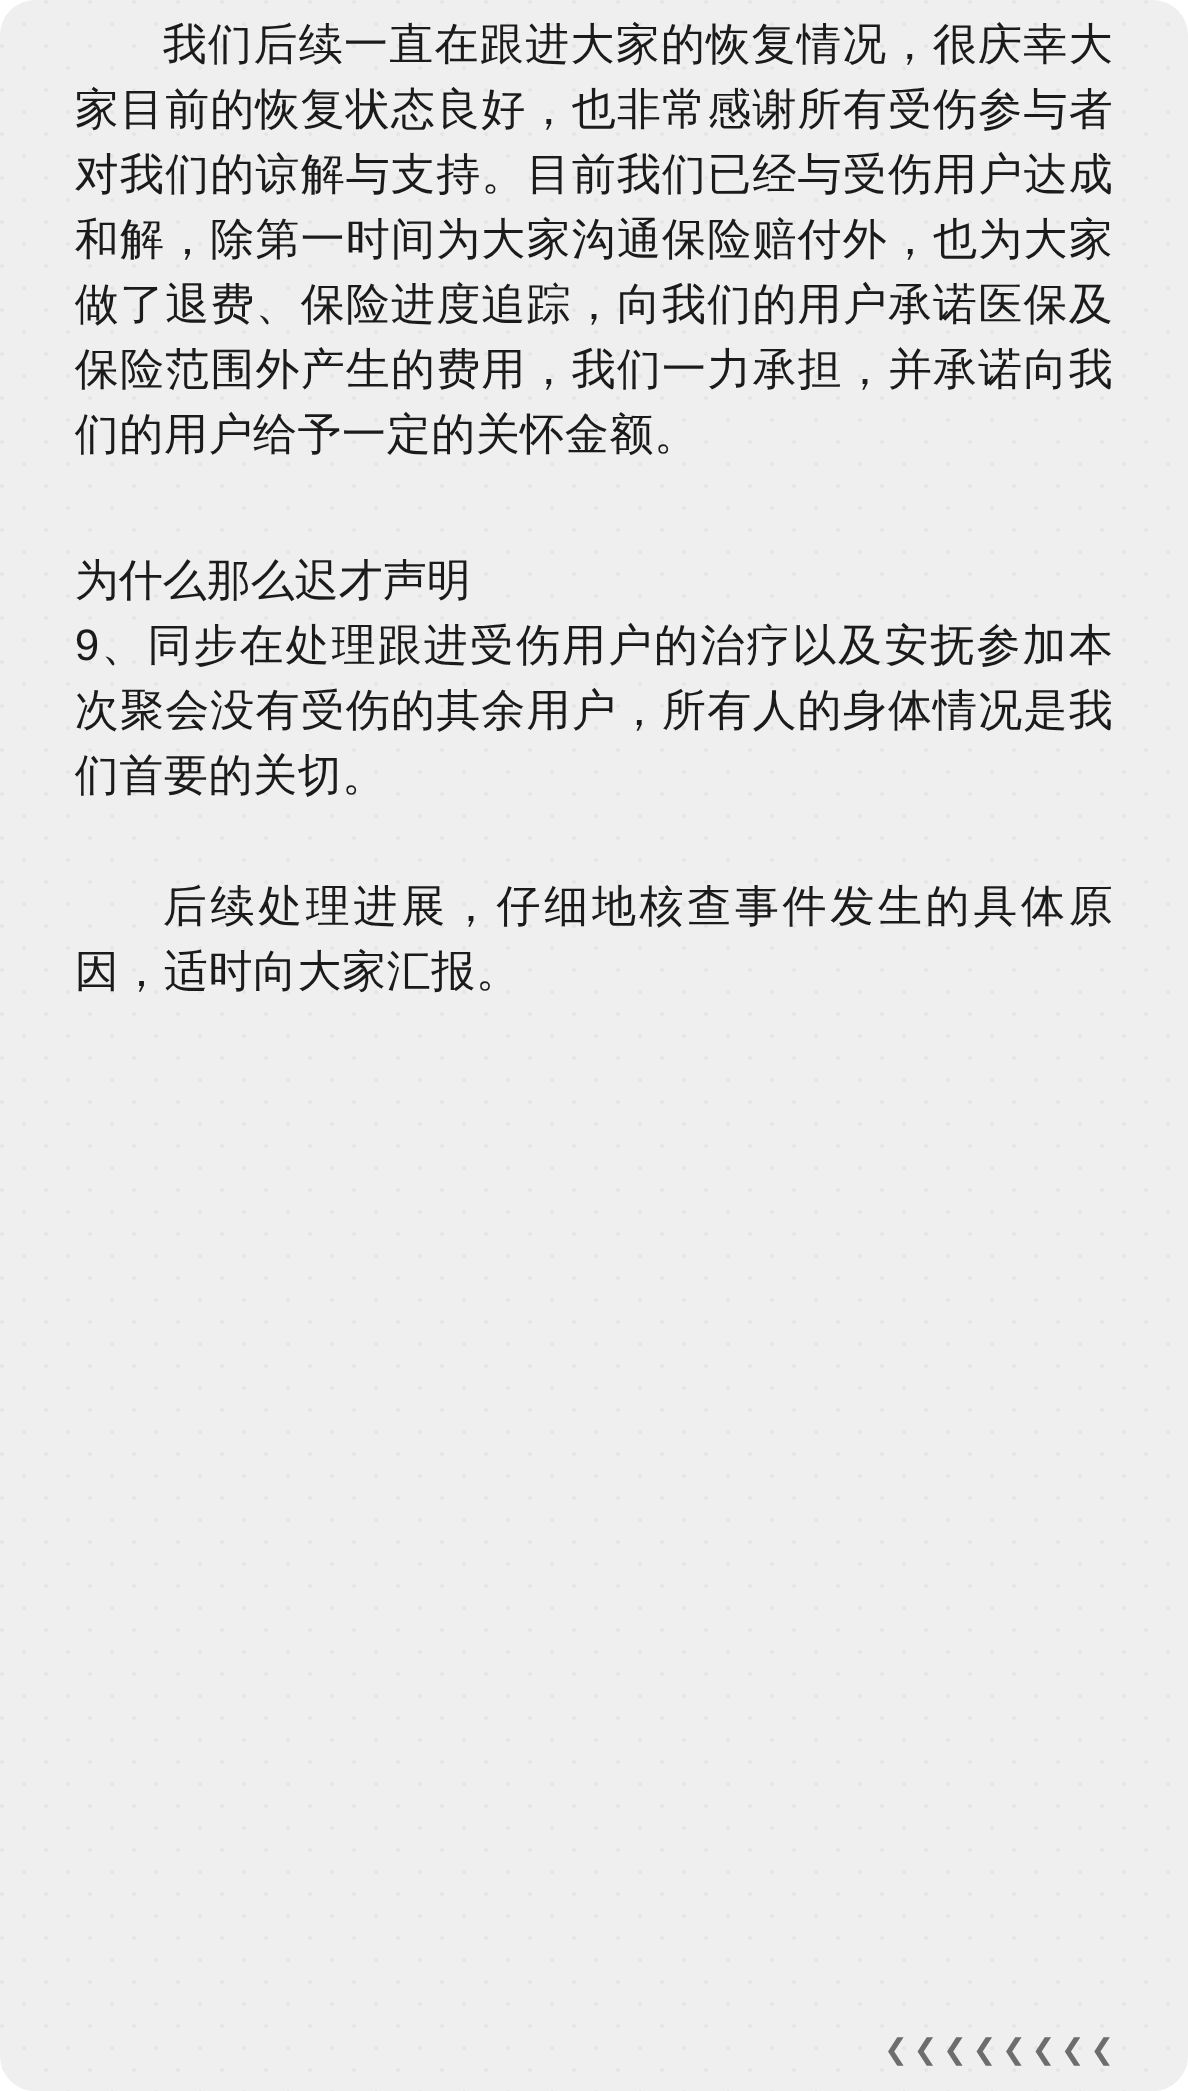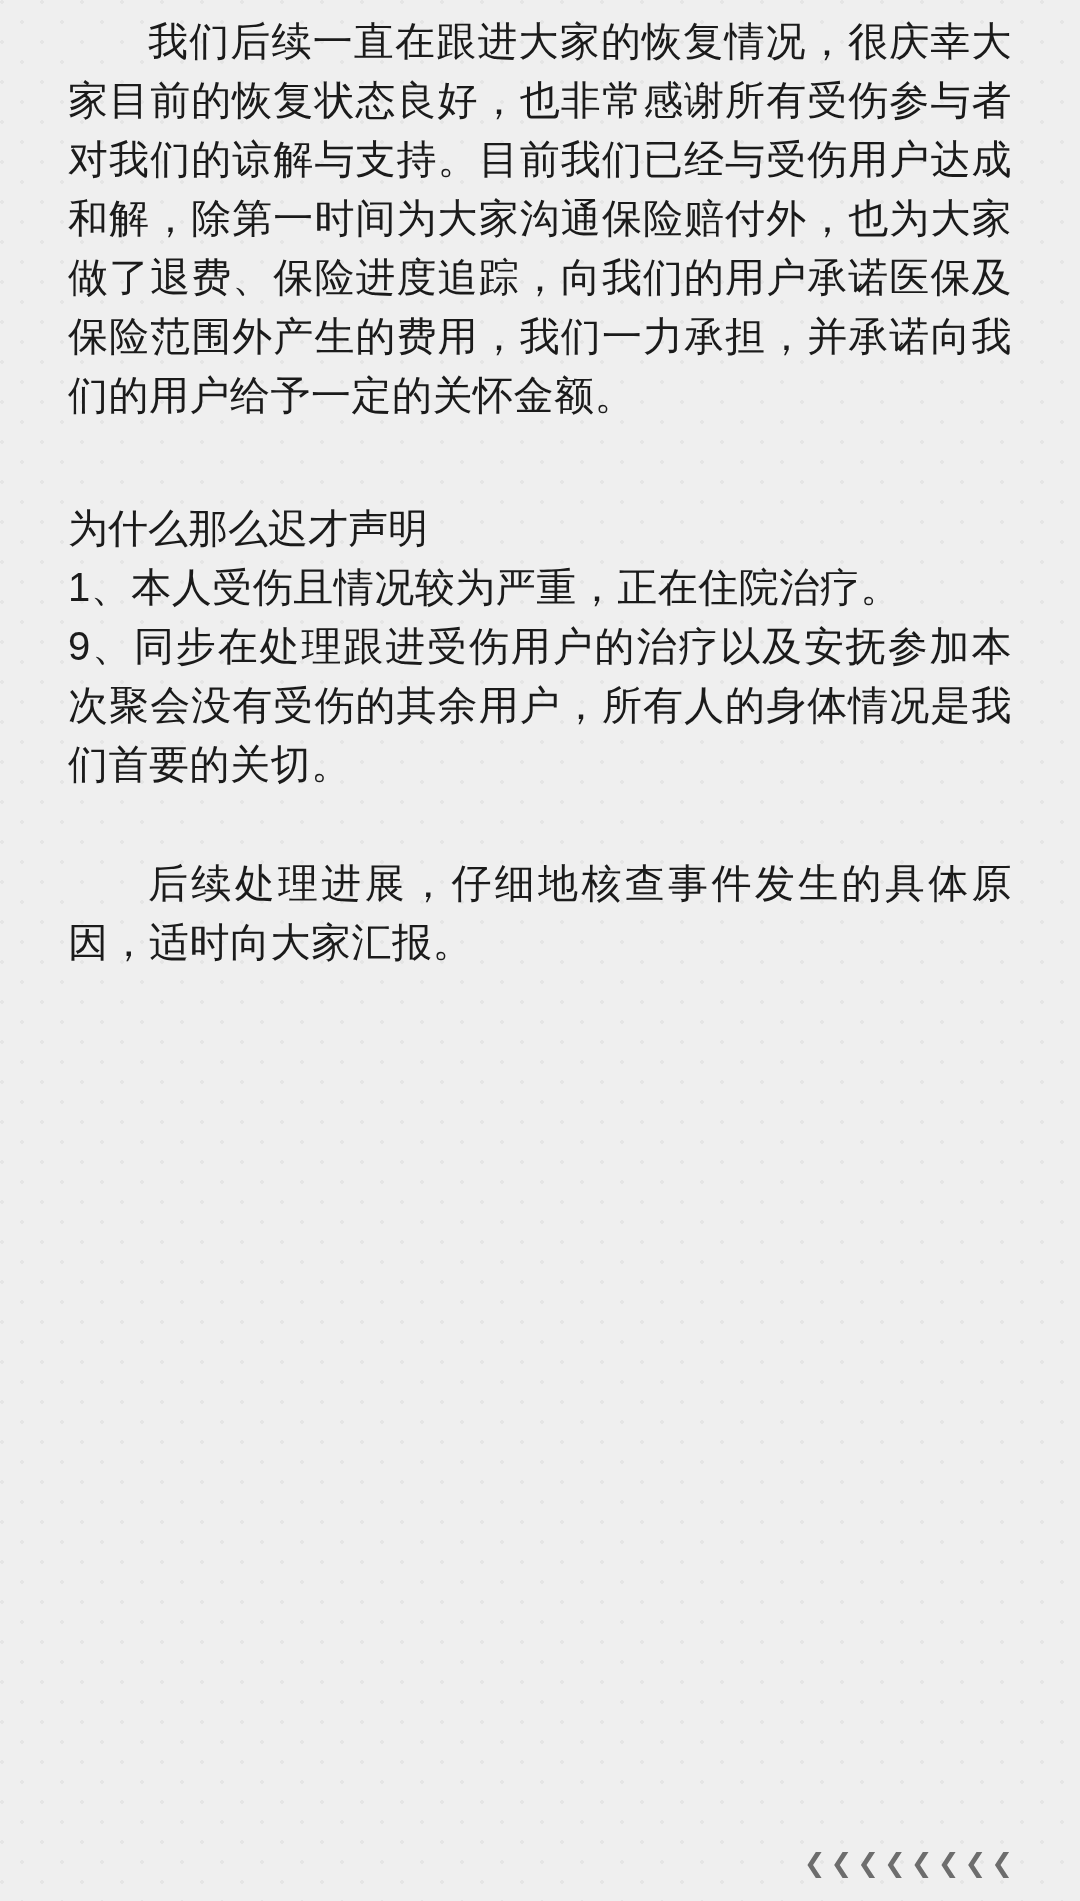--- a/index.html
+++ b/index.html
@@ -11,20 +11,21 @@
     position: relative;
     width: 1080px;
     height: 1901px;
     background-color: #efefef;
     background-image:
       radial-gradient(circle at 2px 2px, rgba(0,0,0,0.045) 1.6px, transparent 1.8px),
       radial-gradient(circle at 22px 22px, rgba(0,0,0,0.045) 1.6px, transparent 1.8px);
     background-size: 40px 40px, 40px 40px;
     overflow: hidden;
     box-sizing: border-box;
+    border-radius: 32px;
   }
   .content {
     position: absolute;
     left: 0;
     top: 0;
     width: 1080px;
     padding: 12px 68px 0 68px;
     box-sizing: border-box;
   }
   p.para {
@@ -68,21 +69,20 @@
 <div class="page">
 
   <div class="content">
 
     <p class="para indent">我们后续一直在跟进大家的恢复情况，很庆幸大家目前的恢复状态良好，也非常感谢所有受伤参与者对我们的谅解与支持。目前我们已经与受伤用户达成和解，除第一时间为大家沟通保险赔付外，也为大家做了退费、保险进度追踪，向我们的用户承诺医保及保险范围外产生的费用，我们一力承担，并承诺向我们的用户给予一定的关怀金额。</p>
 
     <div class="spacer-lg"></div>
 
     <h2 class="heading">为什么那么迟才声明</h2>
 
-    <p class="para">1、本人受伤且情况较为严重，正在住院治疗。</p>
 
     <p class="para">9、同步在处理跟进受伤用户的治疗以及安抚参加本次聚会没有受伤的其余用户，所有人的身体情况是我们首要的关切。</p>
 
 
     <div class="spacer-md"></div>
 
 
     <p class="para indent">后续处理进展，仔细地核查事件发生的具体原因，适时向大家汇报。</p>
 
   </div>

